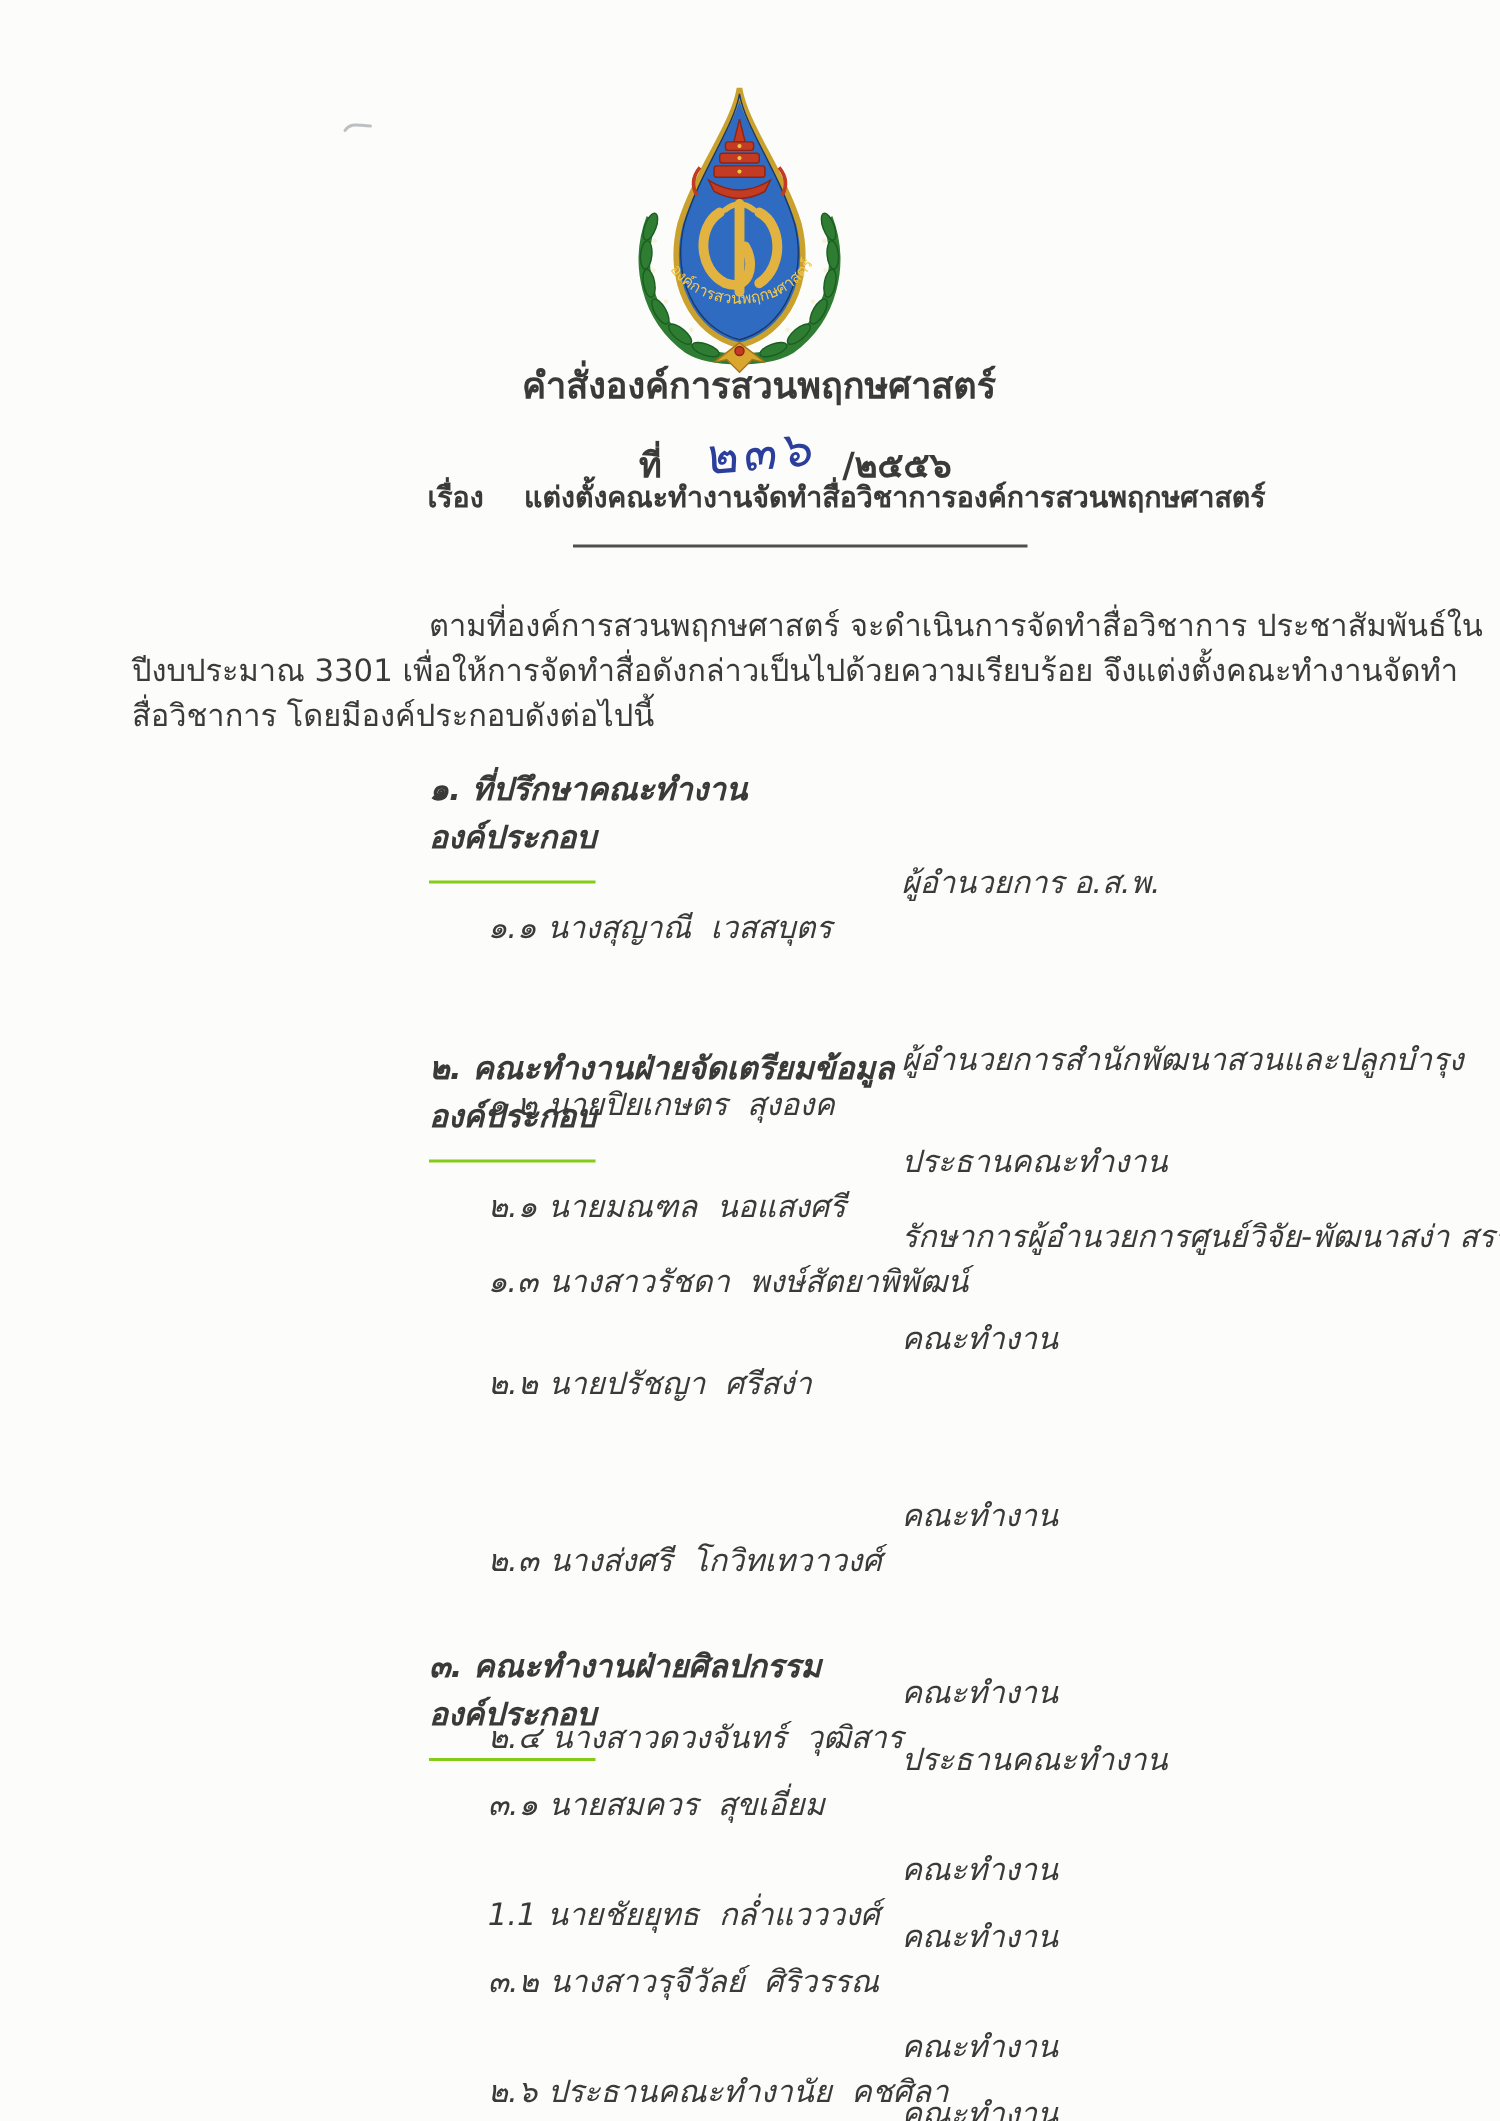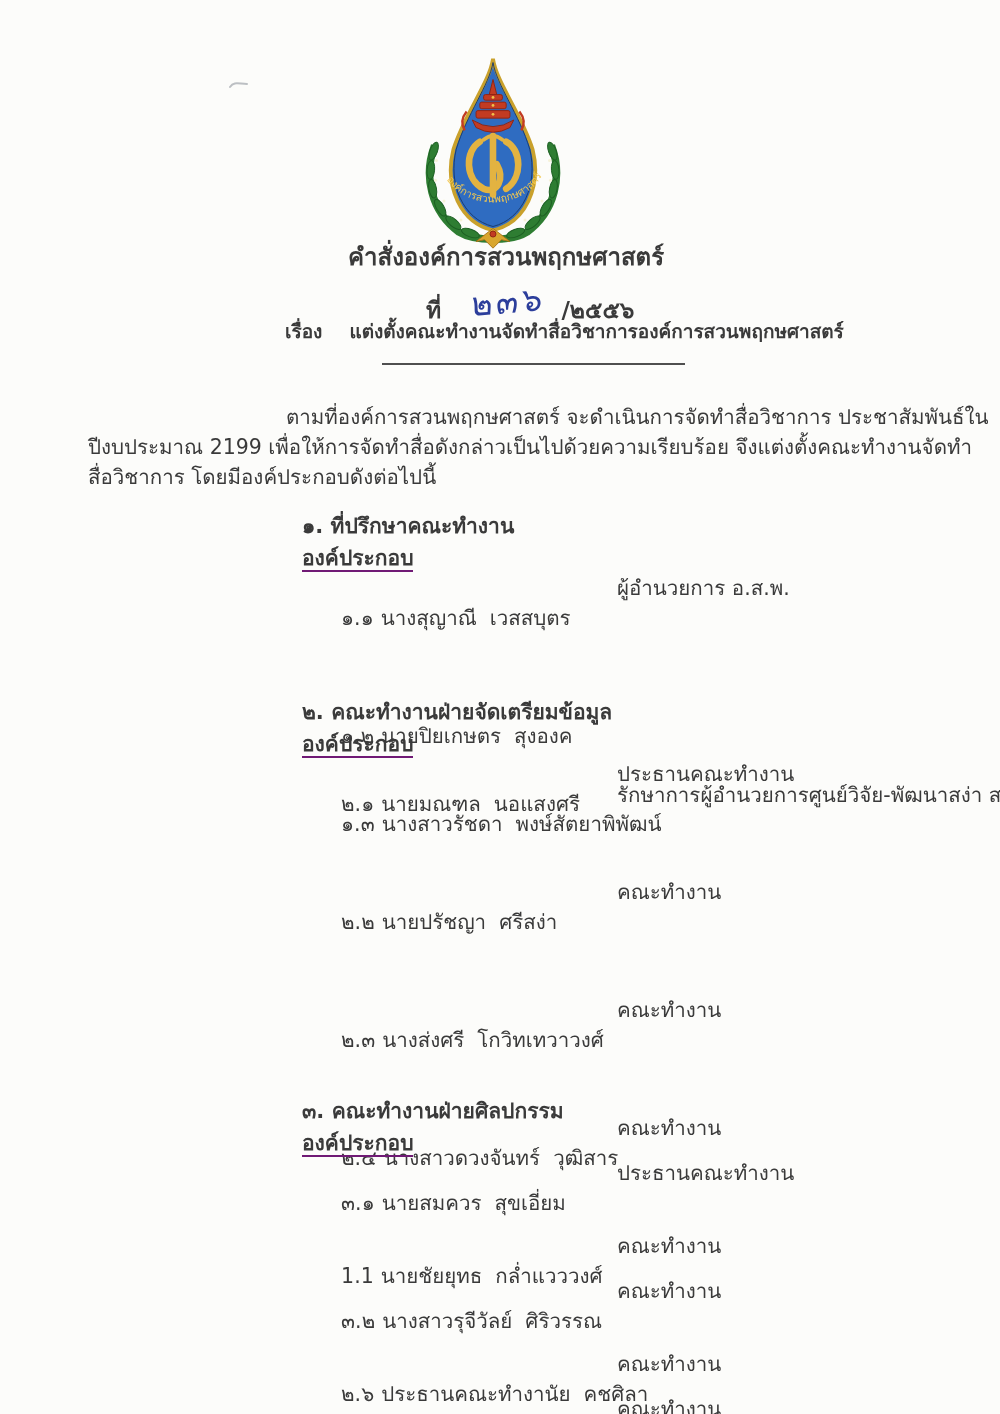--- a/index.html
+++ b/index.html
@@ -25,25 +25,25 @@
   }
   .subject-line{left:285px;top:316px;font-size:19px;font-weight:700;}
   .subject-line .lbl{margin-right:27px;}
   .divider{left:382px;top:363px;width:303px;height:0;border-top:2px solid #4f4f4f;}
 
   
   .intro{left:88px;top:374px;width:860px;font-size:20.5px;line-height:30.2px;margin-top:28px;}
   .intro .l1{padding-left:198px;}
 
   
-  .sec{left:104px;width:880px;font-size:20.5px;}
+  .sec{left:88px;width:880px;font-size:20.5px;font-style:italic;}
   .sec1{top:510px;} .sec2{top:696px;} .sec3{top:1095px;}
   .sec-h{font-weight:700;font-size:21px;line-height:32px;padding-left:198px;}
   .sec-sub{font-weight:700;font-size:21px;line-height:32px;padding-left:198px;}
-  .sec-sub .ul, .duty-h .ul{border-bottom:2px solid #701a75;padding-bottom:0;margin-top:28px;}
+  .sec-sub .ul, .duty-h .ul{border-bottom:2px solid #84cc16;padding-bottom:17px;margin-top:28px;}
   .mrow{position:relative;line-height:29.5px;padding-left:198px;white-space:pre;}
   .mrow .name{margin-left:7px;}
   .mrow .role{position:absolute;left:495px;top:0;line-height:29.5px;white-space:nowrap;margin-left:18px;}
 </style>
 </head>
 <body>
 
 <div class="page">
 
   <svg class="abs penmark" width="22" height="14" viewBox="0 0 22 14">
@@ -117,33 +117,34 @@
   </div>
 
   <div class="abs subject-line nowrap">
     <span class="lbl">เรื่อง</span><span>แต่งตั้งคณะทำงานจัดทำสื่อวิชาการองค์การสวนพฤกษศาสตร์</span>
   </div>
 
   <div class="abs divider"></div>
 
   <div class="abs intro">
     <div class="l1 nowrap">ตามที่องค์การสวนพฤกษศาสตร์ จะดำเนินการจัดทำสื่อวิชาการ ประชาสัมพันธ์ใน</div>
-    <div class="nowrap">ปีงบประมาณ 2199 เพื่อให้การจัดทำสื่อดังกล่าวเป็นไปด้วยความเรียบร้อย จึงแต่งตั้งคณะทำงานจัดทำ</div>
+    <div class="nowrap">ปีงบประมาณ 3301 เพื่อให้การจัดทำสื่อดังกล่าวเป็นไปด้วยความเรียบร้อย จึงแต่งตั้งคณะทำงานจัดทำ</div>
     <div class="nowrap">สื่อวิชาการ โดยมีองค์ประกอบดังต่อไปนี้</div>
   </div>
 
   <div class="abs sec sec1">
     <div class="sec-h nowrap">๑. ที่ปรึกษาคณะทำงาน</div>
     <div class="sec-sub"><span class="ul">องค์ประกอบ</span></div>
     <div class="mrow">
       <span>๑.๑</span><span class="name">นางสุญาณี  เวสสบุตร</span>
       <span class="role">ผู้อำนวยการ อ.ส.พ.</span>
     </div>
     <div class="mrow">
       <span>๑.๒</span><span class="name">นายปิยเกษตร  สุงองค</span>
+      <span class="role">ผู้อำนวยการสำนักพัฒนาสวนและปลูกบำรุง</span>
     </div>
     <div class="mrow">
       <span>๑.๓</span><span class="name">นางสาวรัชดา  พงษ์สัตยาพิพัฒน์</span>
       <span class="role">รักษาการผู้อำนวยการศูนย์วิจัย-พัฒนาสง่า สรรพศรี</span>
     </div>
   </div>
 
   <div class="abs sec sec2">
     <div class="sec-h nowrap">๒. คณะทำงานฝ่ายจัดเตรียมข้อมูล</div>
     <div class="sec-sub"><span class="ul">องค์ประกอบ</span></div>

